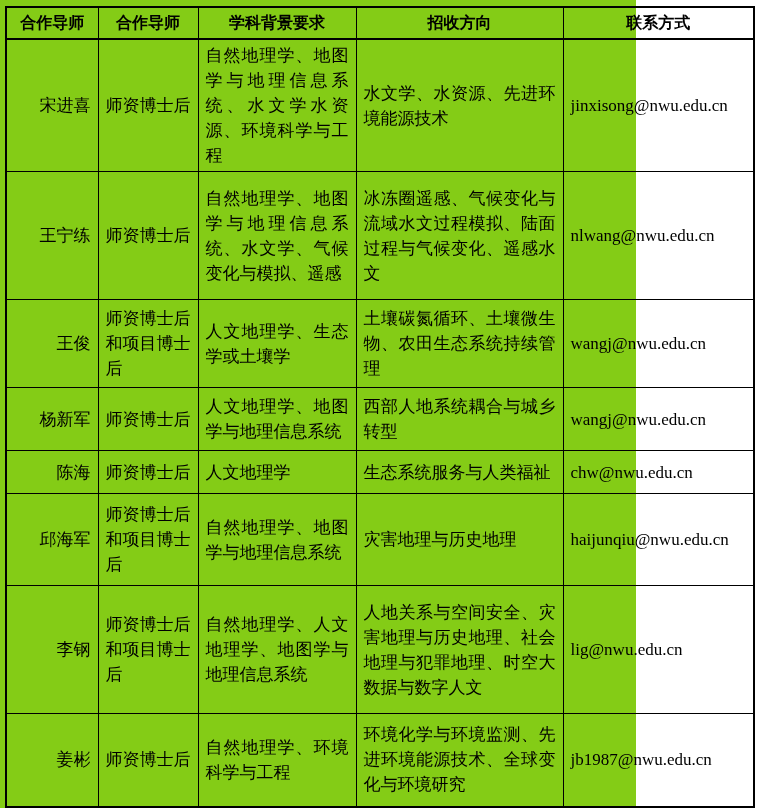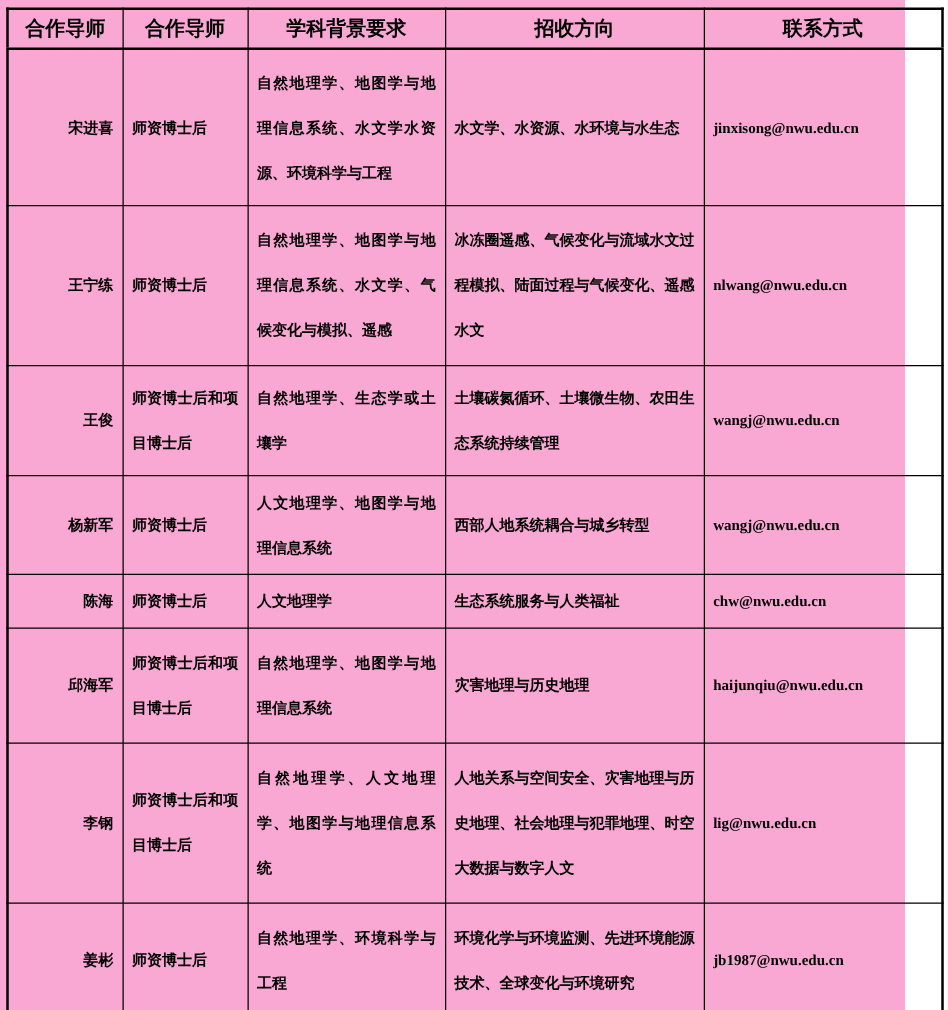--- a/index.html
+++ b/index.html
@@ -5,23 +5,23 @@
   html, body {
     margin: 0;
     padding: 0;
     background: #ffffff;
     width: 758px;
     height: 808px;
     font-family: "Liberation Serif", "DejaVu Serif", serif;
     color: #000000;
   }
   .page {
-    width: 724px;
+    width: 636px;
     height: 808px;
-    background: #f9a8d4;
+    background: #84cc16;
     box-sizing: border-box;
     padding: 6px 0 0 5px;
   }
   table.recruit {
     border-collapse: collapse;
     table-layout: fixed;
     width: 748px;
     border: 2px solid #000;
   }
   table.recruit th, table.recruit td {
@@ -34,25 +34,24 @@
     border-bottom: 2px solid #000;
   }
   table.recruit th {
     font-weight: bold;
     font-size: 16px;
     text-align: center;
     vertical-align: middle;
     padding: 2px 2px;
   }
   table.recruit td {
-    font-size: 12px;
-    line-height: 36px;
+    font-size: 17px;
+    line-height: 25px;
     vertical-align: middle;
     padding: 3px 7px;
-    font-weight: bold;
   }
   td.col-mentor {
     text-align: right;
     padding: 3px 2px;
   }
   td.col-type {
     text-align: justify;
   }
   td.col-background, td.col-direction {
     text-align: justify;
@@ -88,34 +87,34 @@
         <th>学科背景要求</th>
         <th>招收方向</th>
         <th>联系方式</th>
       </tr>
     </thead>
     <tbody id="table-body">
         <tr style="height: 125px;">
           <td class="col-mentor">宋进喜</td>
           <td class="col-type">师资博士后</td>
           <td class="col-background">自然地理学、地图学与地理信息系统、水文学水资源、环境科学与工程</td>
-          <td class="col-direction">水文学、水资源、水环境与水生态</td>
+          <td class="col-direction">水文学、水资源、先进环境能源技术</td>
           <td class="col-contact">jinxisong@nwu.edu.cn</td>
         </tr>
         <tr style="height: 128px;">
           <td class="col-mentor">王宁练</td>
           <td class="col-type">师资博士后</td>
           <td class="col-background">自然地理学、地图学与地理信息系统、水文学、气候变化与模拟、遥感</td>
           <td class="col-direction">冰冻圈遥感、气候变化与流域水文过程模拟、陆面过程与气候变化、遥感水文</td>
           <td class="col-contact">nlwang@nwu.edu.cn</td>
         </tr>
         <tr style="height: 88px;">
           <td class="col-mentor">王俊</td>
           <td class="col-type">师资博士后和项目博士后</td>
-          <td class="col-background">自然地理学、生态学或土壤学</td>
+          <td class="col-background">人文地理学、生态学或土壤学</td>
           <td class="col-direction">土壤碳氮循环、土壤微生物、农田生态系统持续管理</td>
           <td class="col-contact">wangj@nwu.edu.cn</td>
         </tr>
         <tr style="height: 63px;">
           <td class="col-mentor">杨新军</td>
           <td class="col-type">师资博士后</td>
           <td class="col-background">人文地理学、地图学与地理信息系统</td>
           <td class="col-direction">西部人地系统耦合与城乡转型</td>
           <td class="col-contact">wangj@nwu.edu.cn</td>
         </tr>

